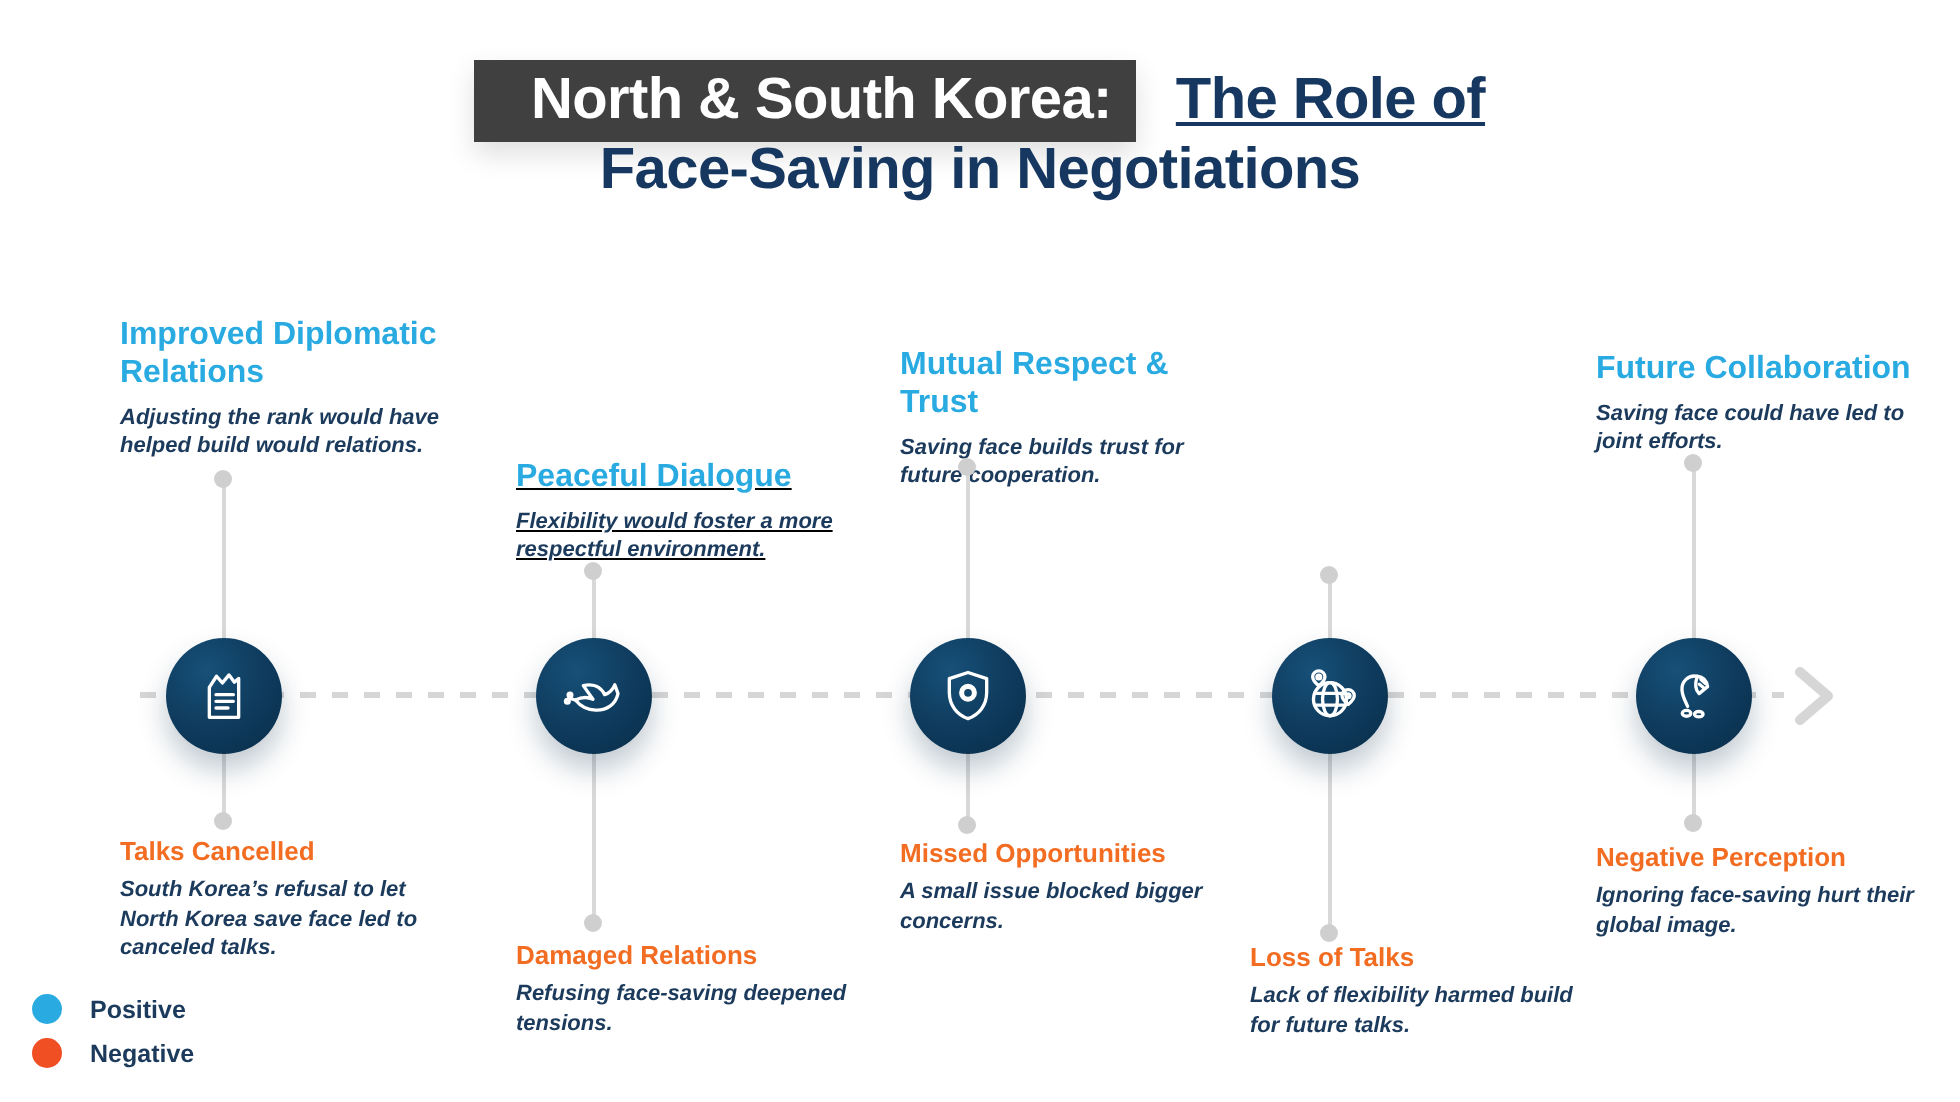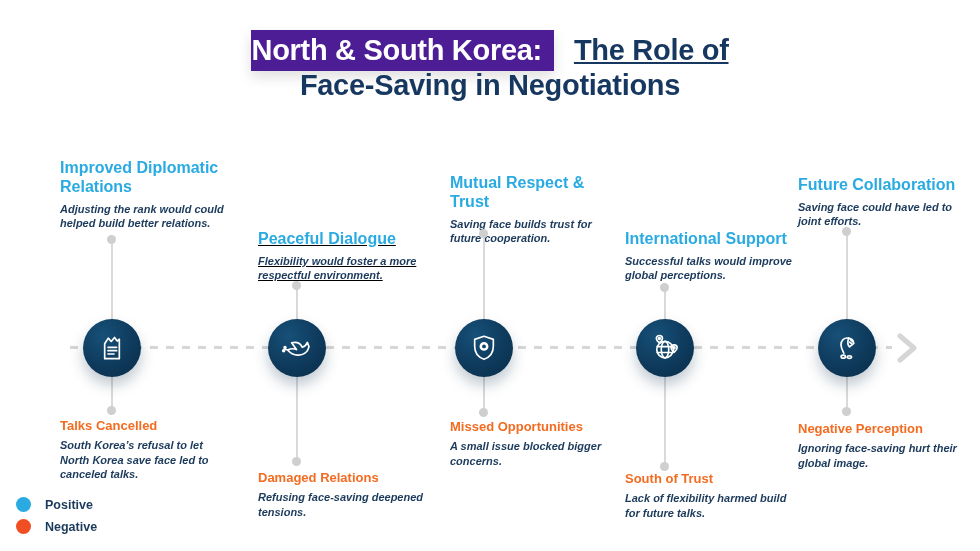--- a/index.html
+++ b/index.html
@@ -3,21 +3,21 @@
 <meta charset="utf-8">
 <style>
   html,body{margin:0;padding:0;background:#fff;}
   #canvas{
     position:relative;width:980px;height:551px;background:#ffffff;overflow:hidden;
     font-family:"Liberation Sans","DejaVu Sans",sans-serif;
   }
   
   .title-wrap{position:absolute;top:33px;left:0;width:100%;text-align:center;line-height:1.22;}
   .title-line{font-size:29px;font-weight:800;color:#16375F;letter-spacing:-0.3px;}
-  .title-hl{background:#4c1d95;color:#ffffff;padding:4px 12px 5px 0;box-shadow:0 6px 14px rgba(0,0,0,0.13);}
+  .title-hl{background:#404040;color:#ffffff;padding:4px 12px 5px 28px;box-shadow:0 6px 14px rgba(0,0,0,0.13);}
   .title-rest{margin-left:20px;text-decoration:underline;}
   
   .timeline{
     position:absolute;left:70px;top:346px;width:822px;height:3px;z-index:1;
     background:repeating-linear-gradient(to right,#d6d6d6 0 8px,transparent 8px 16px);
   }
   .tl-arrow{position:absolute;left:896px;top:333px;z-index:1;}
   
   .vline{position:absolute;width:2px;background:#d9d9d9;z-index:1;}
   .dot{position:absolute;width:9px;height:9px;border-radius:50%;background:#cfcfcf;z-index:2;}
@@ -81,21 +81,21 @@
   <div class="dot n1-dtop"></div>
   <div class="dot n1-dbot"></div>
   <div class="circle n1-circle">
     <svg width="32" height="32" viewBox="0 0 24 24">
       <path d="M6.5 20 V8.8 L9.2 4.6 l2.2 2.5 2.5-3 2 2.7 1.6-1.4 V20 z"></path>
       <path d="M9 11.5 h6.5 M9 14 h6.5 M9 16.5 h4.5"></path>
     </svg>
   </div>
   <div class="tblock n1-top">
     <p class="pos-title">Improved Diplomatic Relations</p>
-    <p class="desc">Adjusting the rank would could helped build better relations.</p>
+    <p class="desc">Adjusting the rank would have helped build would relations.</p>
   </div>
   <div class="tblock n1-bot">
     <p class="neg-title">Talks Cancelled</p>
     <p class="desc">South Korea’s refusal to let North Korea save face led to canceled talks.</p>
   </div>
 
   <div class="vline n2-line"></div>
   <div class="dot n2-dtop"></div>
   <div class="dot n2-dbot"></div>
   <div class="circle n2-circle">
@@ -140,26 +140,22 @@
     <svg width="32" height="32" viewBox="0 0 24 24">
       <circle cx="12" cy="13.2" r="6.2"></circle>
       <ellipse cx="12" cy="13.2" rx="2.8" ry="6.2"></ellipse>
       <path d="M6.2 11 h11.6 M6.2 15.4 h11.6"></path>
       <path d="M7.8 2.6 c1.3 0 2.3 1 2.3 2.2 c0 1.5-2.3 3.4-2.3 3.4 s-2.3-1.9-2.3-3.4 c0-1.2 1-2.2 2.3-2.2 z"></path>
       <circle cx="7.8" cy="4.9" r="0.7"></circle>
       <path d="M18.8 9.6 c1.3 0 2.3 1 2.3 2.2 c0 1.5-2.3 3.4-2.3 3.4 s-2.3-1.9-2.3-3.4 c0-1.2 1-2.2 2.3-2.2 z"></path>
       <circle cx="18.8" cy="11.9" r="0.7"></circle>
     </svg>
   </div>
-  <div class="tblock n4-top">
-    <p class="pos-title">International Support</p>
-    <p class="desc">Successful talks would improve global perceptions.</p>
-  </div>
   <div class="tblock n4-bot">
-    <p class="neg-title">South of Trust</p>
+    <p class="neg-title">Loss of Talks</p>
     <p class="desc">Lack of flexibility harmed build for future talks.</p>
   </div>
 
   <div class="vline n5-line"></div>
   <div class="dot n5-dtop"></div>
   <div class="dot n5-dbot"></div>
   <div class="circle n5-circle">
     <svg width="32" height="32" viewBox="0 0 24 24">
       <path d="M13.2 4.6 c-3.4-0.6-5.9 2-5.7 5.2 c0.1 2.3 1.3 4.2 2.1 6.1"></path>
       <path d="M13.2 4.6 c2.2 0.3 3.6 1.8 3.9 3.9 l-3.2 2.6 c-1.4-1.4-1.7-3.4-0.7-6.5 z"></path>

